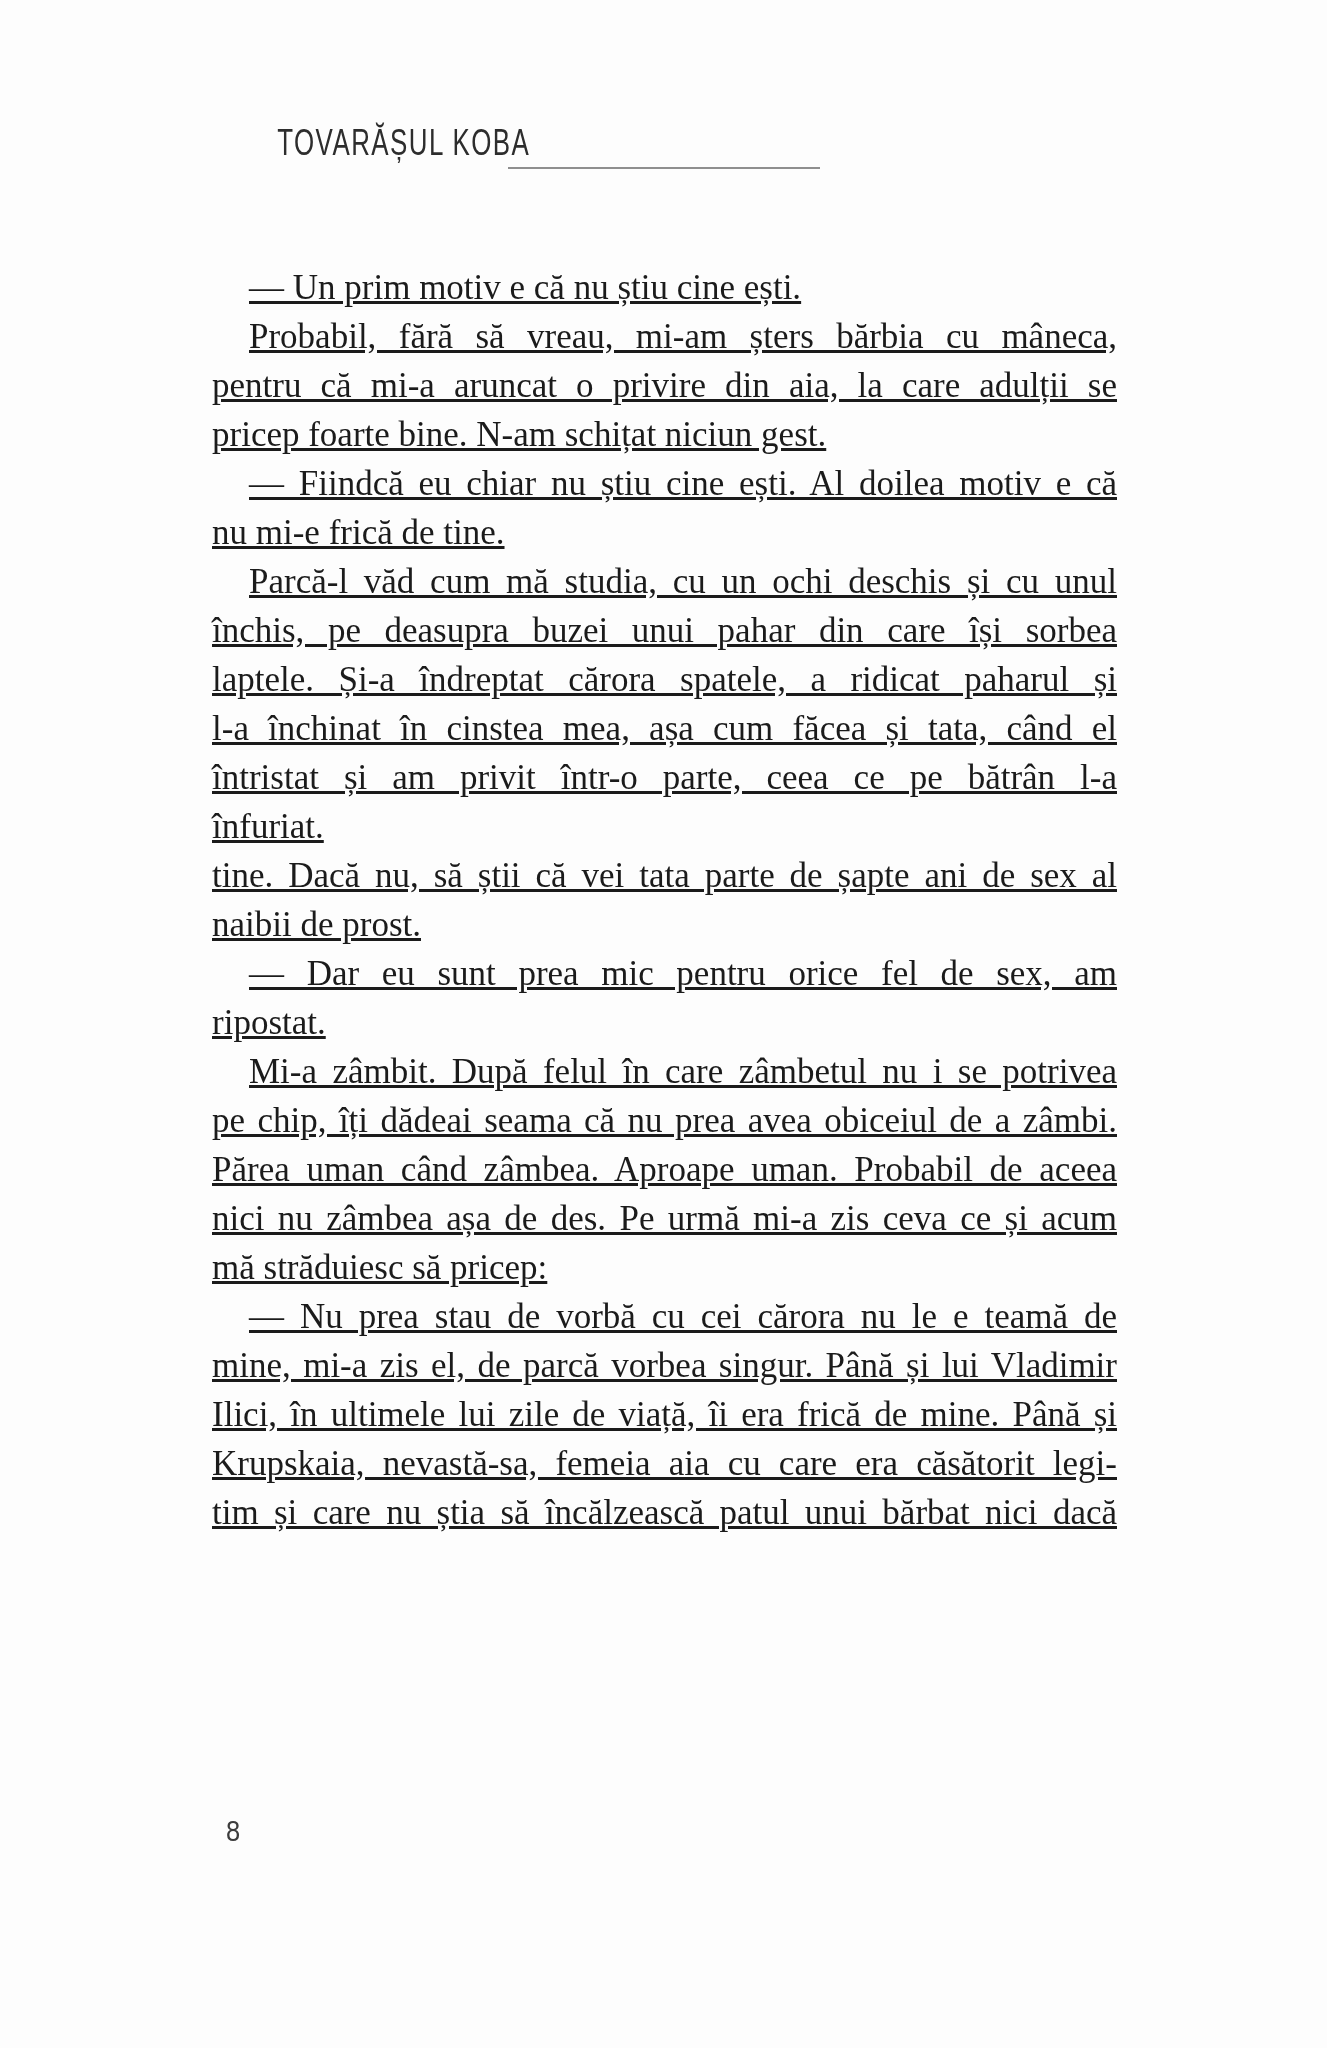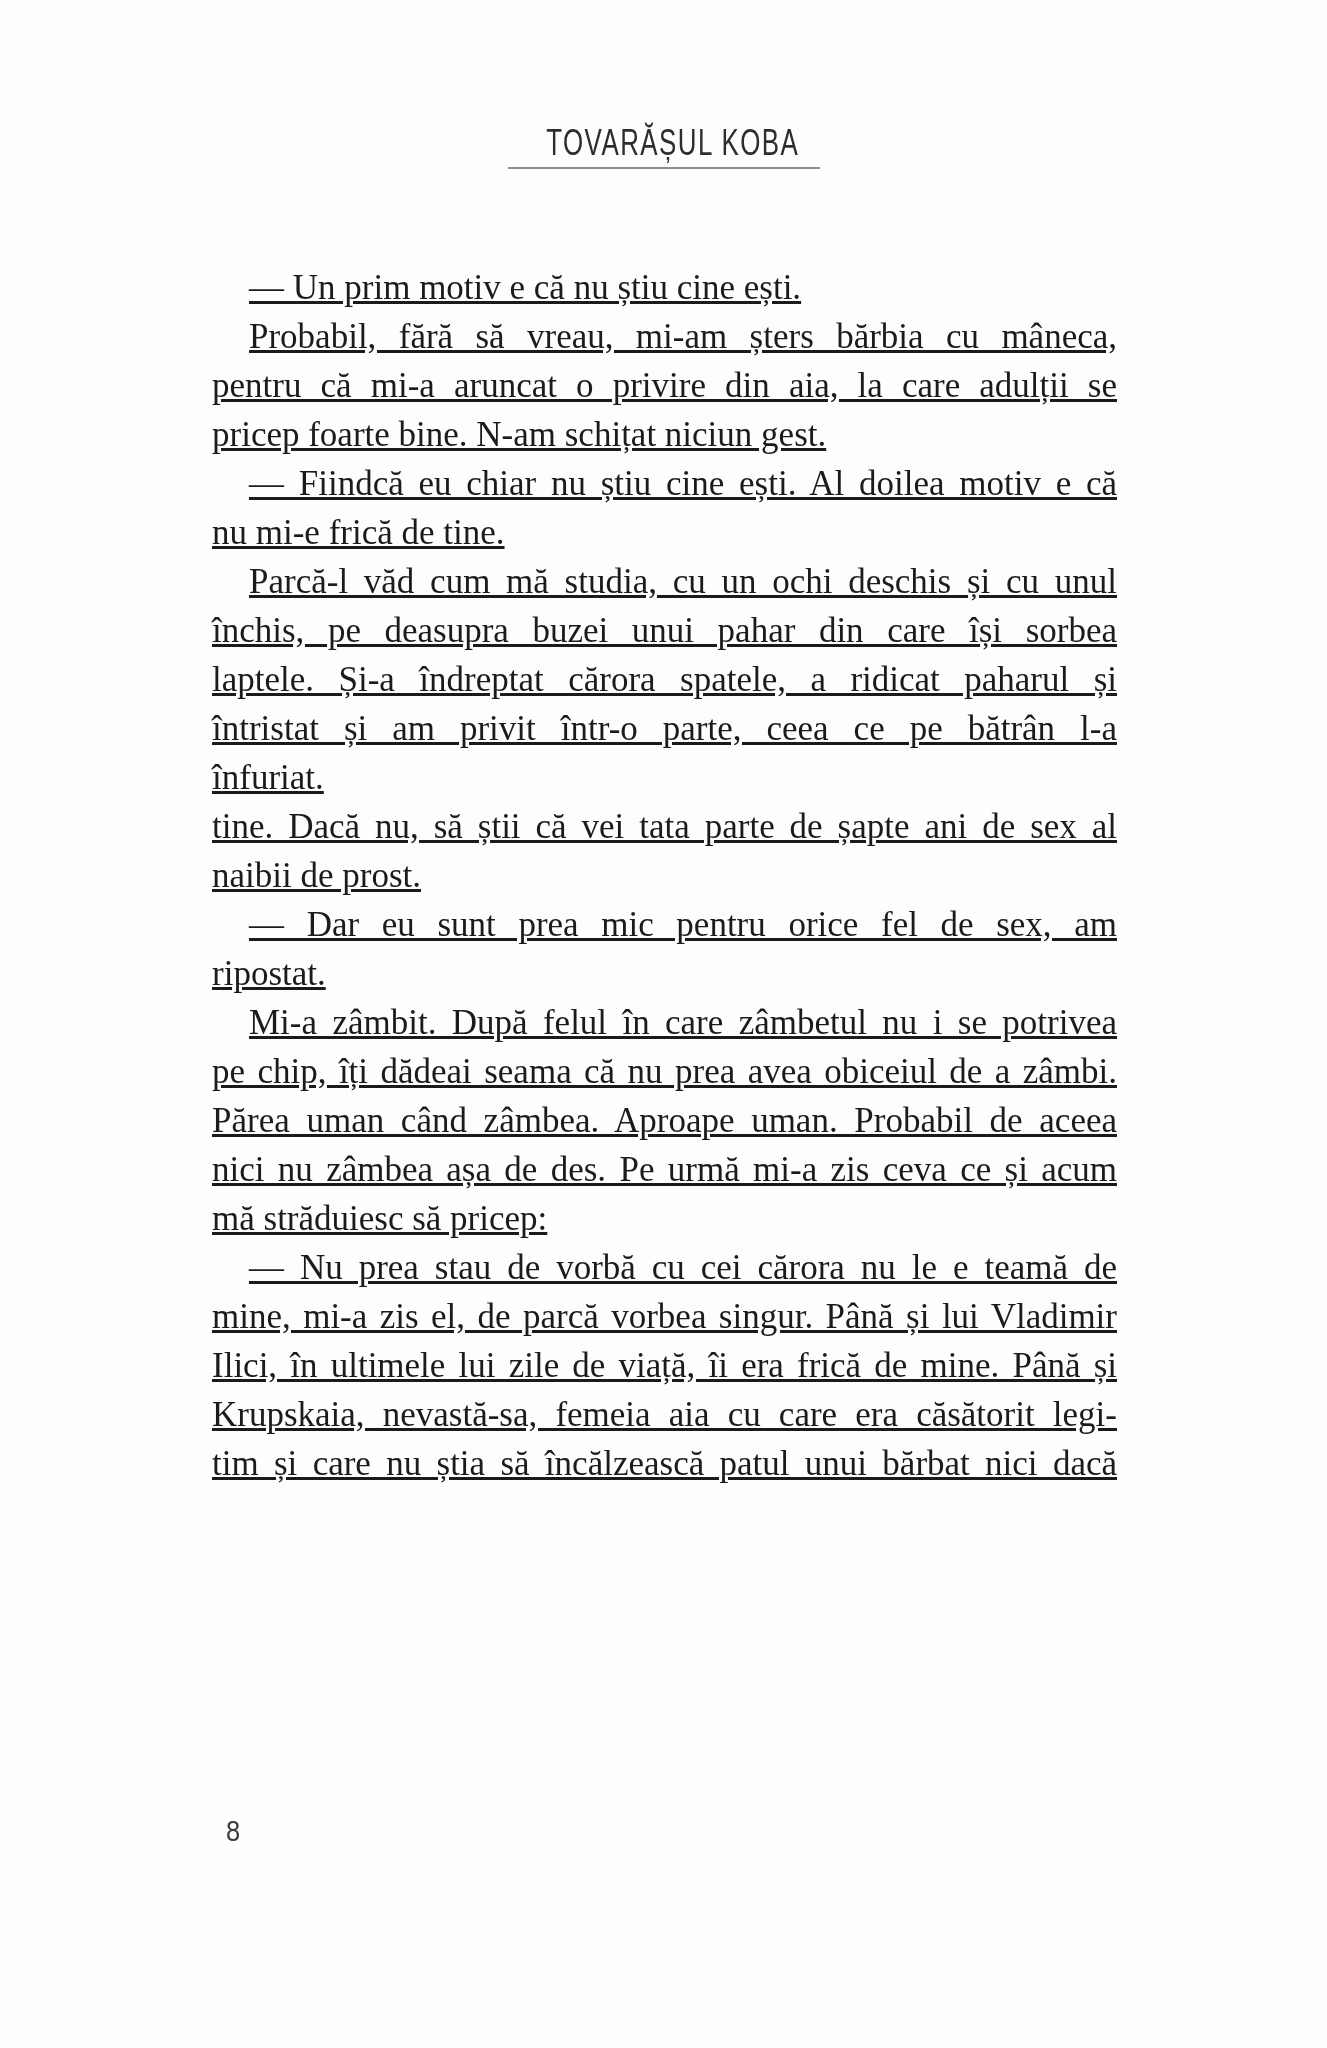--- a/index.html
+++ b/index.html
@@ -12,23 +12,22 @@
     width: 1327px;
     height: 2048px;
     background: #fdfdfd;
     overflow: hidden;
     font-family: "Liberation Serif", "DejaVu Serif", serif;
     color: #1b1b1b;
   }
   .running-header {
     position: absolute;
     top: 122px;
-    left: 220px;
+    left: 228px;
     width: 905px;
-    text-align: center;
   }
   .running-header .title {
     display: inline-block;
     font-family: "Liberation Sans", "DejaVu Sans", sans-serif;
     font-size: 36px;
     font-weight: 400;
     letter-spacing: 2px;
     color: #2d2d2d;
     transform: scaleX(0.72);
     transform-origin: center;
@@ -88,20 +87,21 @@
   <div class="body-text">
       <div class="line indent">— Un prim motiv e că nu știu cine ești.</div>
       <div class="line indent justify">Probabil, fără să vreau, mi-am șters bărbia cu mâneca,</div>
       <div class="line justify">pentru că mi-a aruncat o privire din aia, la care adulții se</div>
       <div class="line">pricep foarte bine. N-am schițat niciun gest.</div>
       <div class="line indent justify">— Fiindcă eu chiar nu știu cine ești. Al doilea motiv e că</div>
       <div class="line">nu mi-e frică de tine.</div>
       <div class="line indent justify">Parcă-l văd cum mă studia, cu un ochi deschis și cu unul</div>
       <div class="line justify">închis, pe deasupra buzei unui pahar din care își sorbea</div>
       <div class="line justify">laptele. Și-a îndreptat cărora spatele, a ridicat paharul și</div>
+      <div class="line justify">l-a închinat în cinstea mea, așa cum făcea și tata, când el</div>
       <div class="line justify">întristat și am privit într-o parte, ceea ce pe bătrân l-a</div>
       <div class="line">înfuriat.</div>
       <div class="line justify">tine. Dacă nu, să știi că vei tata parte de șapte ani de sex al</div>
       <div class="line">naibii de prost.</div>
       <div class="line indent justify">— Dar eu sunt prea mic pentru orice fel de sex, am</div>
       <div class="line">ripostat.</div>
       <div class="line indent justify">Mi-a zâmbit. După felul în care zâmbetul nu i se potrivea</div>
       <div class="line justify">pe chip, îți dădeai seama că nu prea avea obiceiul de a zâmbi.</div>
       <div class="line justify">Părea uman când zâmbea. Aproape uman. Probabil de aceea</div>
       <div class="line justify">nici nu zâmbea așa de des. Pe urmă mi-a zis ceva ce și acum</div>

